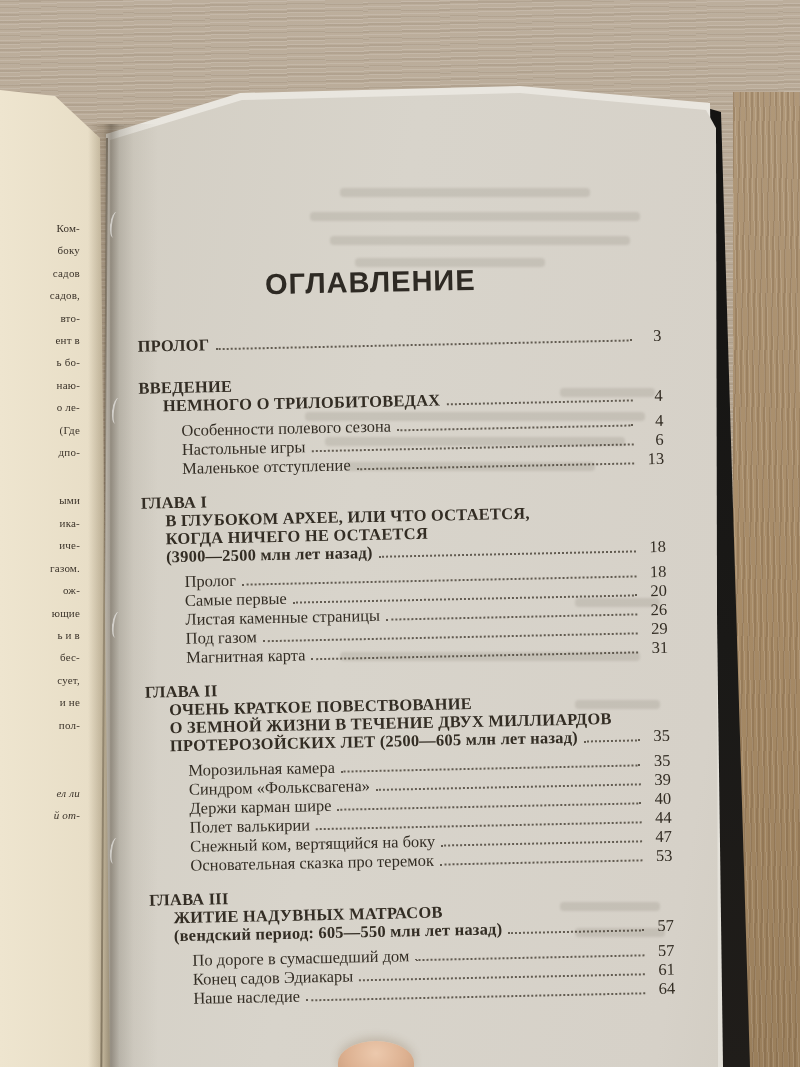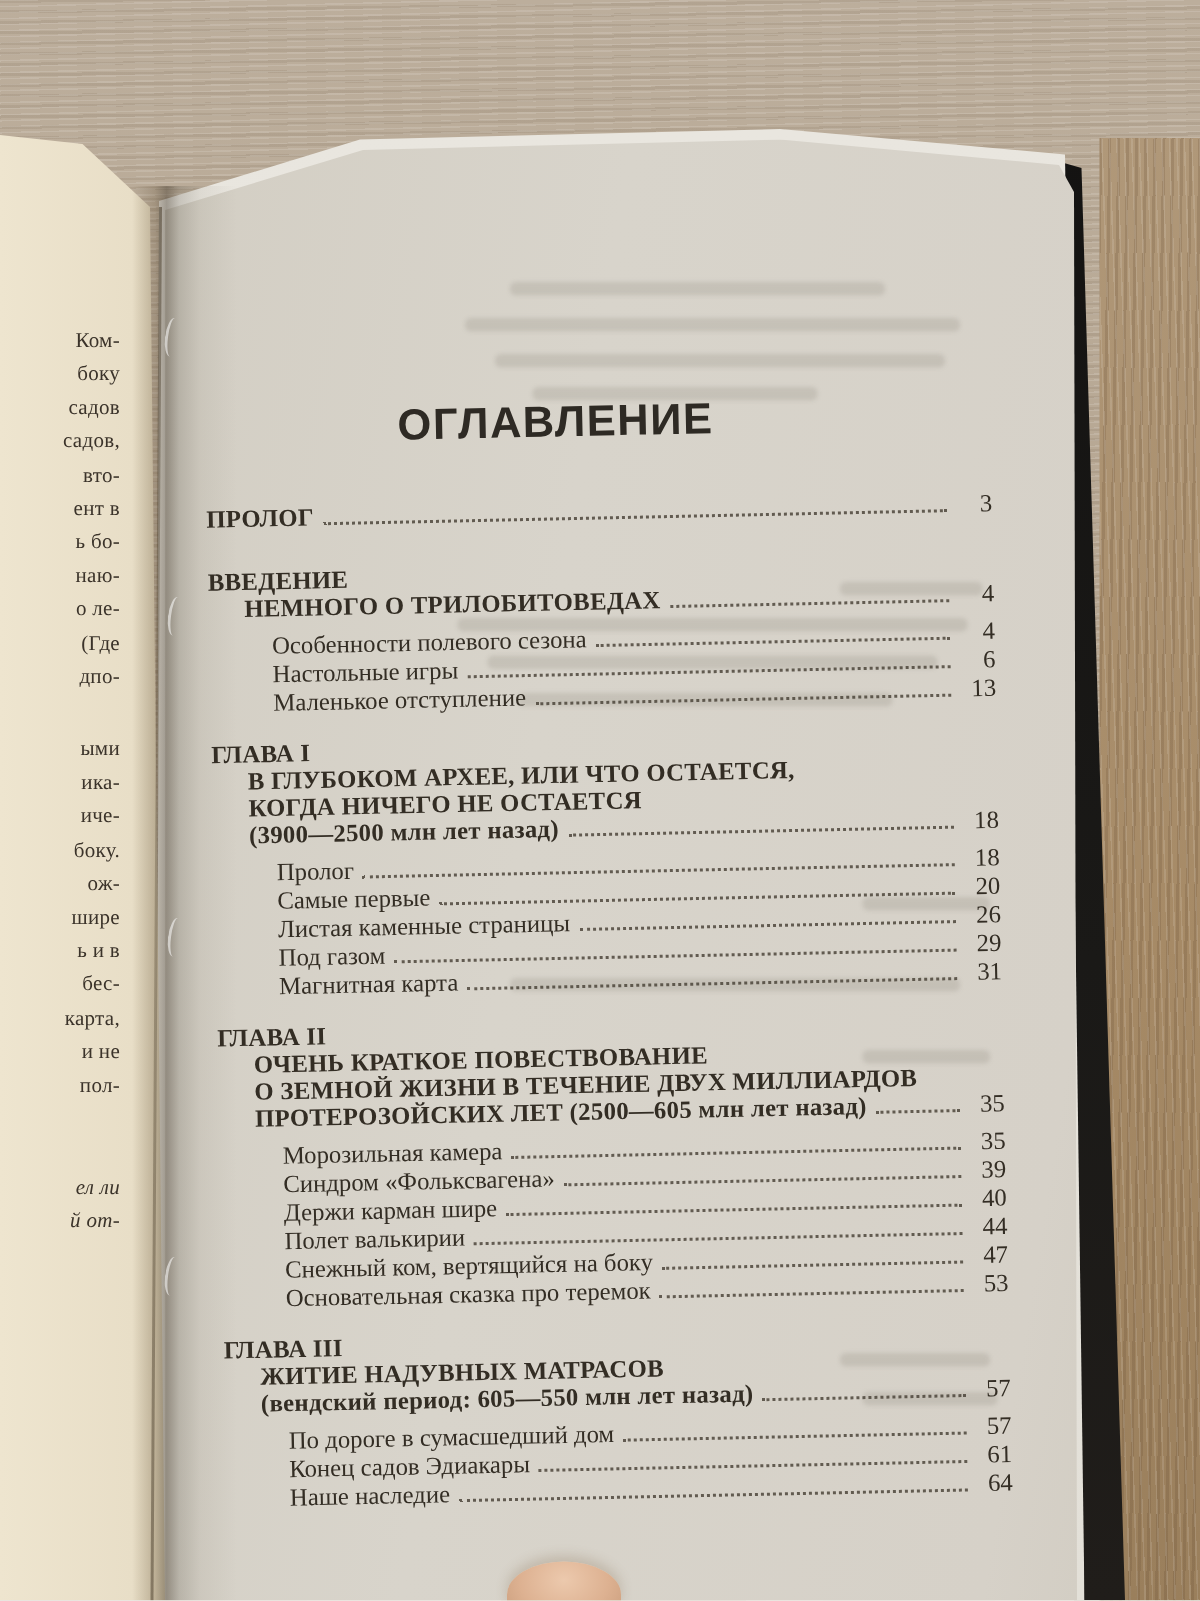--- a/index.html
+++ b/index.html
@@ -62,21 +62,21 @@
     transform:rotate(7deg);
   }
   
   .ghost{
     position:absolute; height:9px; border-radius:4px;
     background:rgba(107,99,87,.16); filter:blur(1.3px);
   }
   
   .left-frags{
     position:absolute; left:0; top:217px; width:80px;
-    font-size:14px; line-height:22.4px; color:#3b332a; text-align:right;
+    font-size:11px; line-height:22.4px; color:#3b332a; text-align:right;
     letter-spacing:.2px;
   }
   .left-frags .frag{white-space:nowrap;}
   .left-frags .frag.italic{font-style:italic;}
   .left-frags .frag.gap1{margin-top:26px;}
   .left-frags .frag.gap2{margin-top:46px;margin-left:19px;}
   
   .toc{
     position:absolute; left:128px; top:270px; width:532px;
     color:var(--ink,#332d24);
@@ -150,26 +150,26 @@
       <div class="frag">вто-</div>
       <div class="frag">ент в</div>
       <div class="frag">ь бо-</div>
       <div class="frag">наю-</div>
       <div class="frag">о ле-</div>
       <div class="frag">(Где</div>
       <div class="frag">дпо-</div>
       <div class="frag gap1">ыми</div>
       <div class="frag">ика-</div>
       <div class="frag">иче-</div>
-      <div class="frag">боку.</div>
+      <div class="frag">газом.</div>
       <div class="frag">ож-</div>
-      <div class="frag">шире</div>
+      <div class="frag">ющие</div>
       <div class="frag">ь и в</div>
       <div class="frag">бес-</div>
-      <div class="frag">карта,</div>
+      <div class="frag">сует,</div>
       <div class="frag">и не</div>
       <div class="frag">пол-</div>
       <div class="frag italic gap2">ел ли</div>
       <div class="frag italic">й от-</div>
     </div>
 
   <div class="toc">
     <div class="toc-title">ОГЛАВЛЕНИЕ</div>
     <div id="toc-rows">
         <div class="row lvl0 bold">

